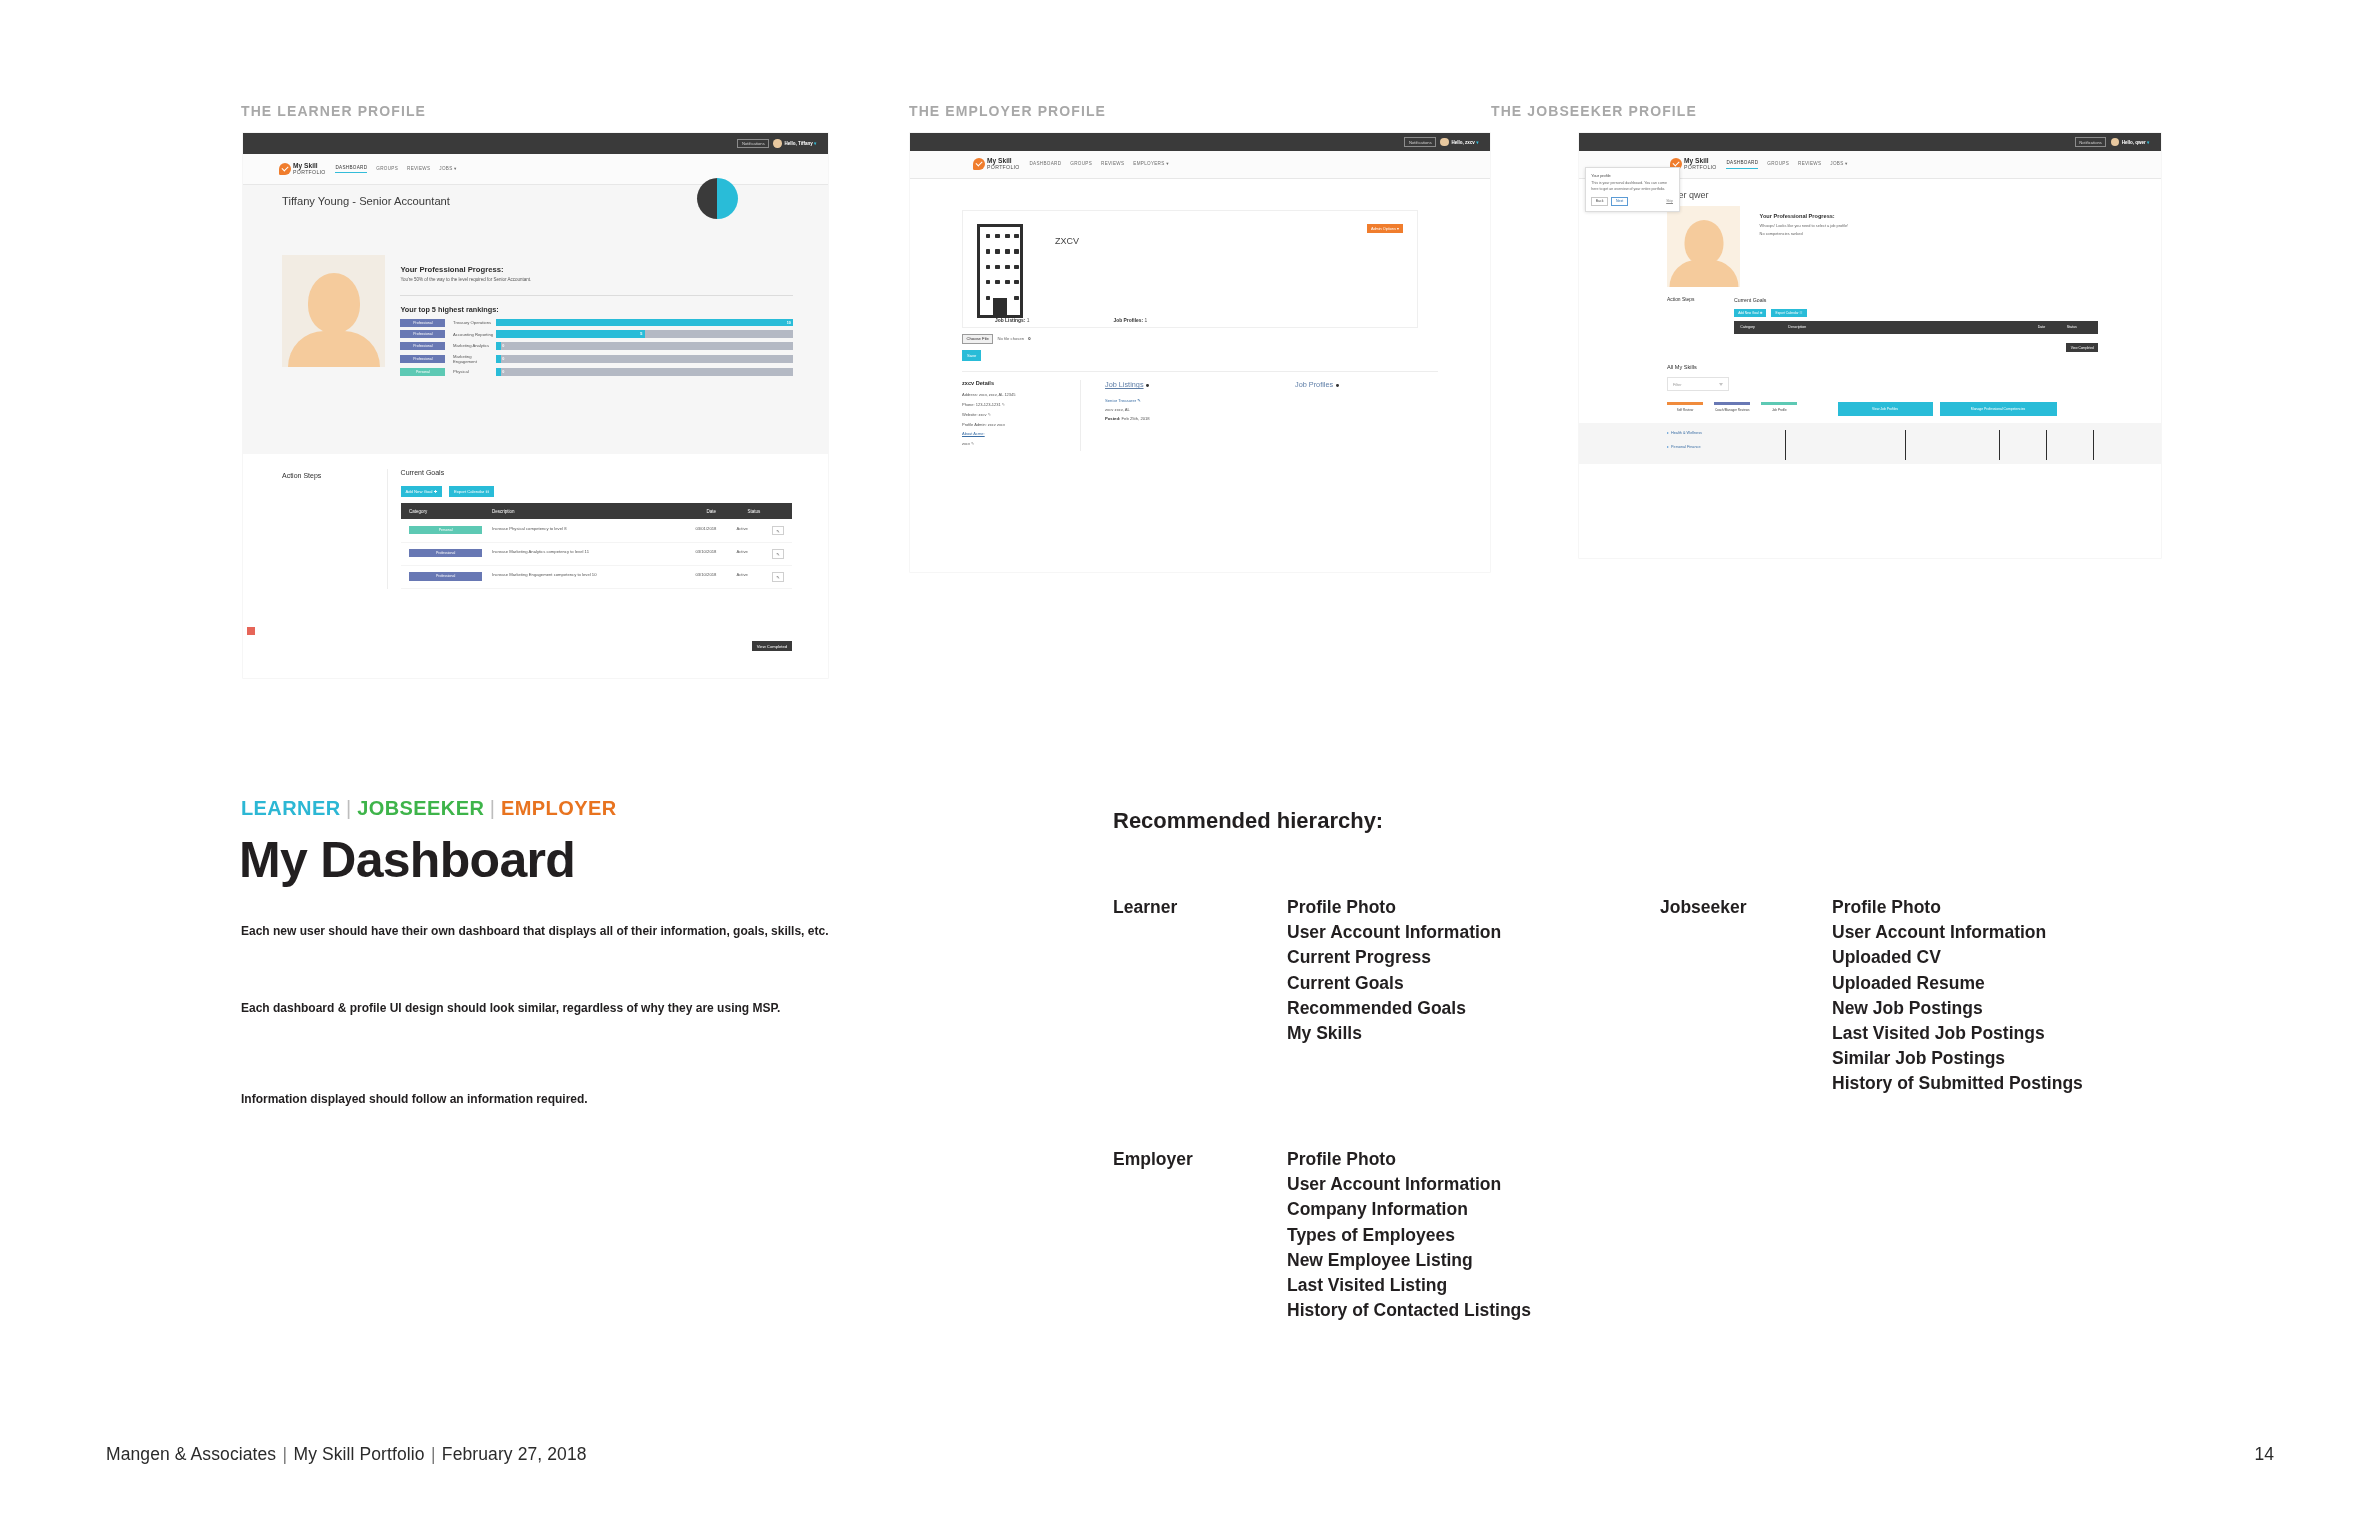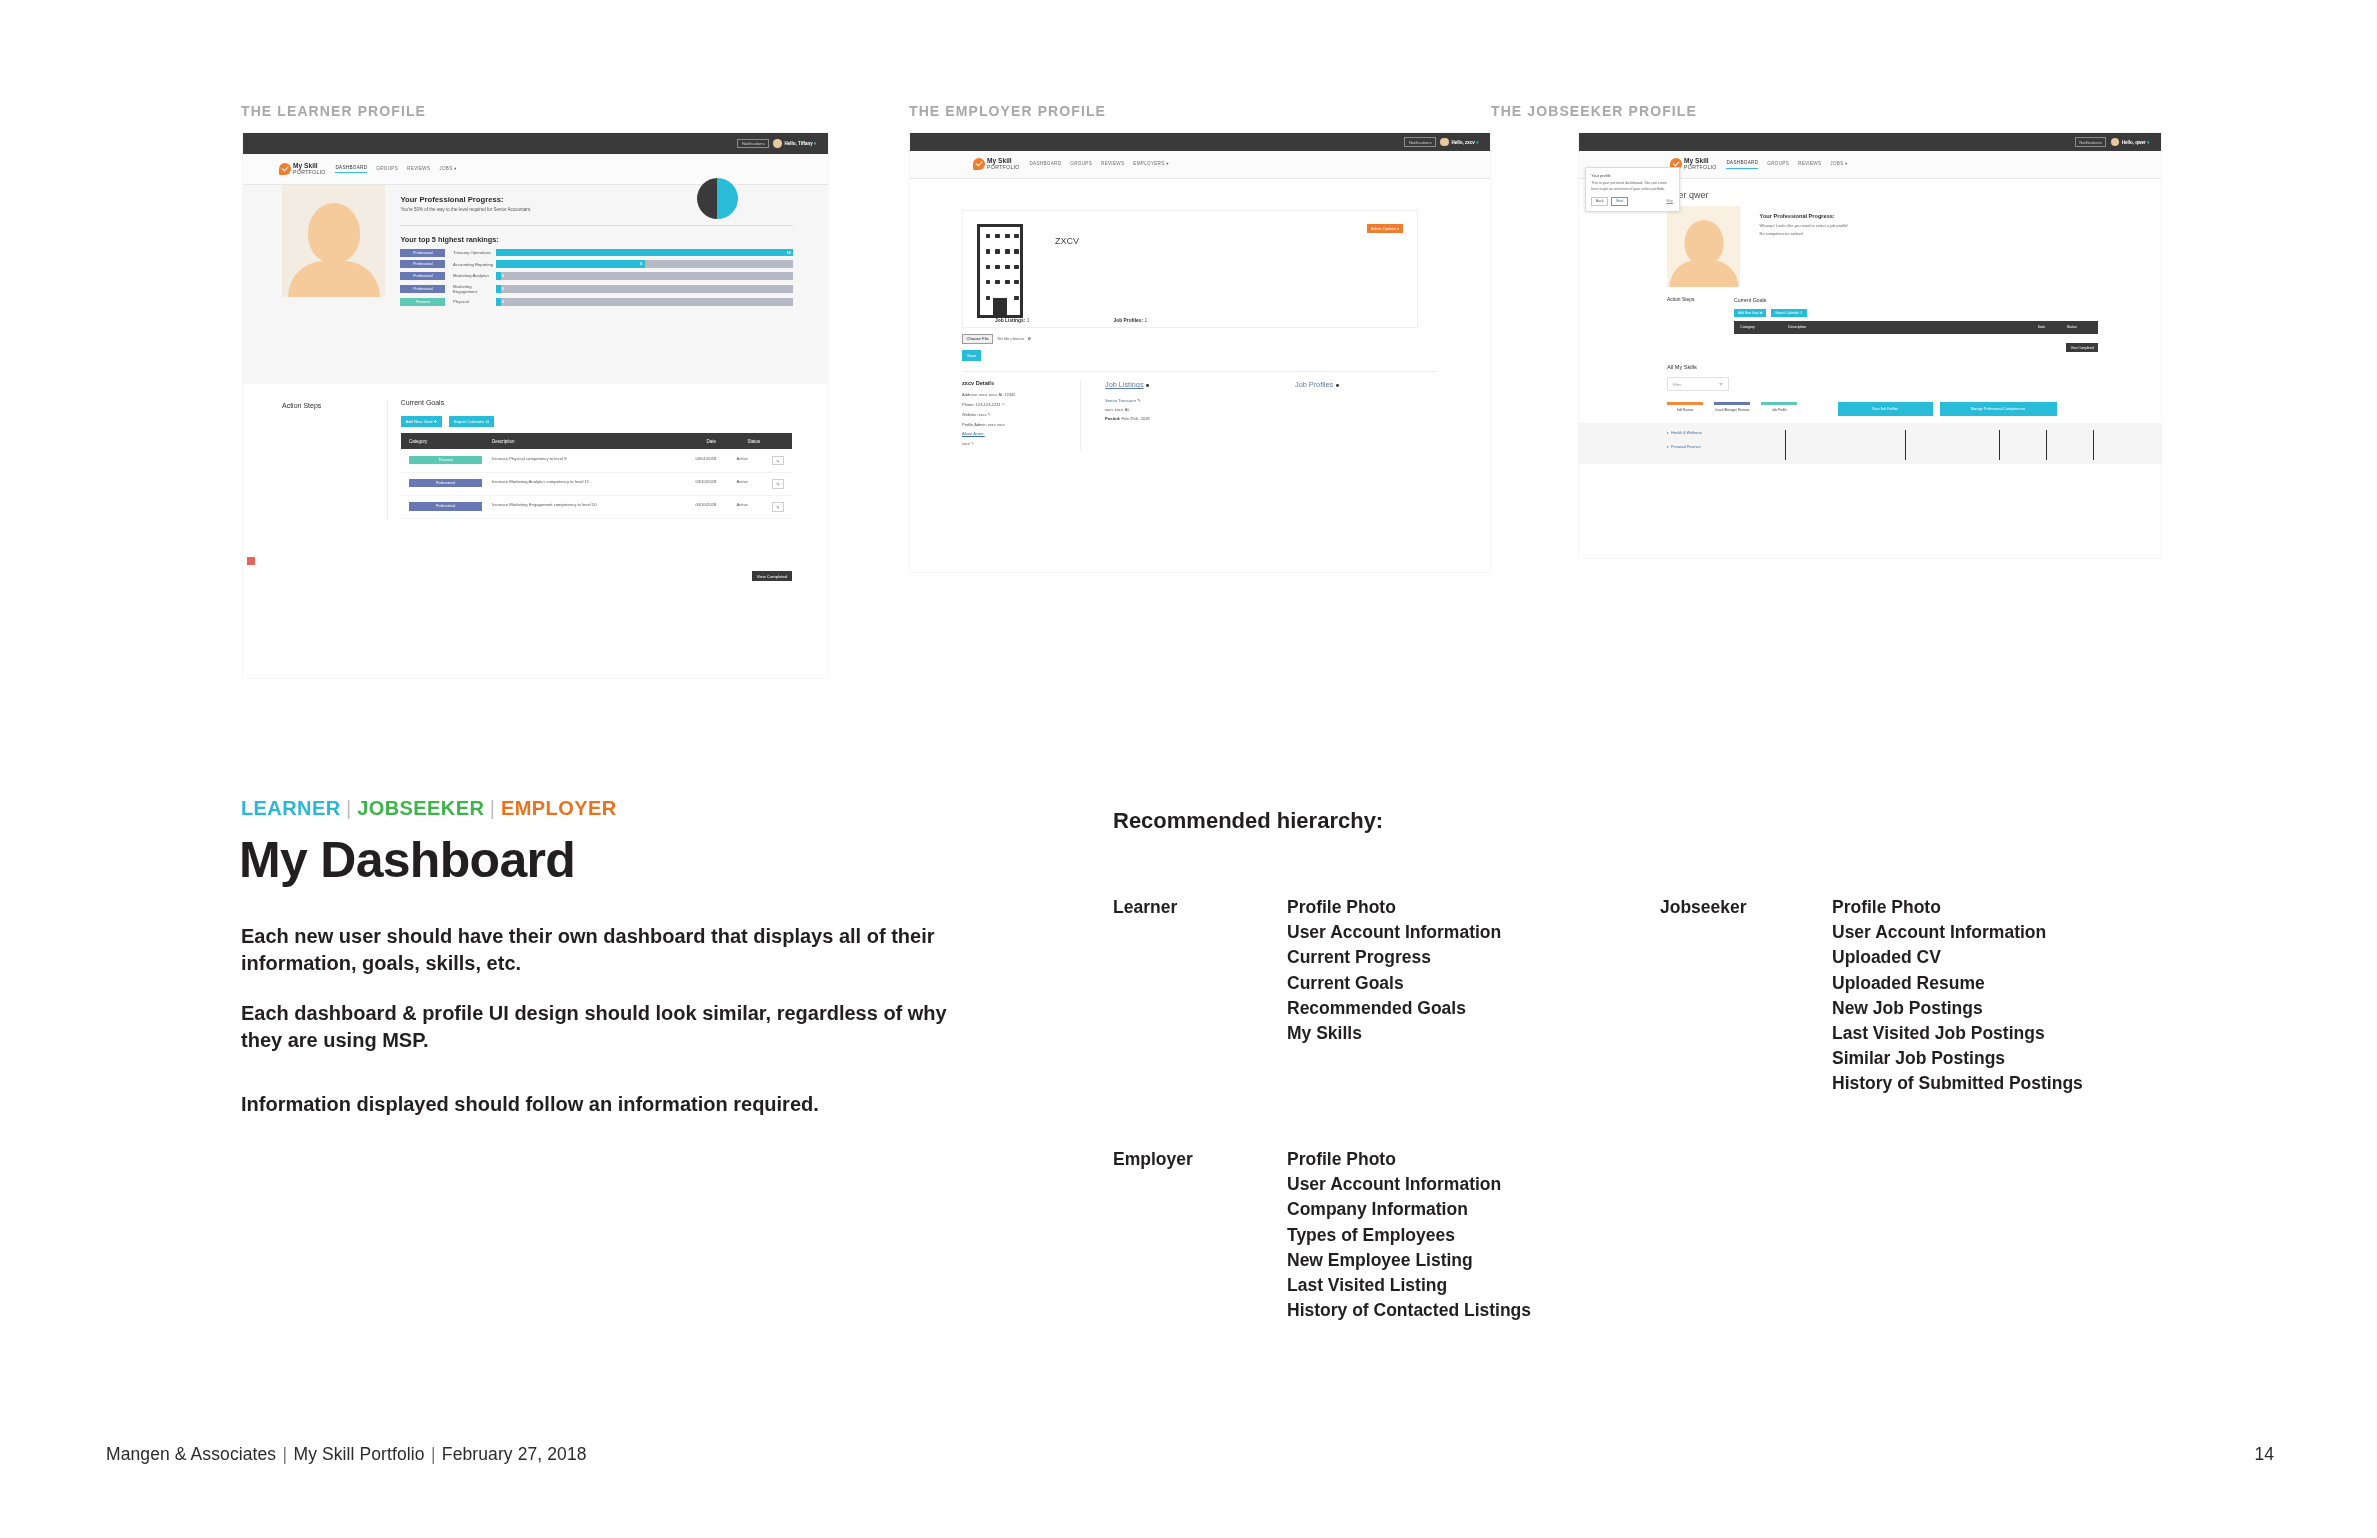--- a/index.html
+++ b/index.html
@@ -262,21 +262,21 @@
 
   
   .kicker { position: absolute; left: 241px; top: 797px; font-size: 20px; font-weight: 700; letter-spacing: 0.4px; }
   .kicker .learner { color: #2cb7d4; }
   .kicker .jobseeker { color: #3eb44a; }
   .kicker .employer { color: #e8731f; }
   .kicker .sep { color: #bdbdbd; font-weight: 400; margin: 0 5.6px; }
 
   .headline { position: absolute; left: 239px; top: 831px; font-size: 50px; font-weight: 700; letter-spacing: -0.7px; color: #221f20; }
 
-  .para { position: absolute; left: 241px; font-size: 20px; font-weight: 700; line-height: 1.35; color: #221f20; width: 713px; }
+  .para { position: absolute; left: 241px; font-size: 12px; font-weight: 700; line-height: 1.35; color: #221f20; width: 713px; }
   #para1 { top: 923px; }
   #para2 { top: 1000px; }
   #para3 { top: 1091px; }
 
   .rh-title { position: absolute; left: 1113px; top: 808px; font-size: 22px; font-weight: 700; color: #221f20; }
 
   .hier { position: absolute; font-size: 17.5px; font-weight: 700; color: #221f20; line-height: 1.44; }
   .hier-role { font-weight: 700; }
   #h-learner-role { left: 1113px; top: 895px; }
   #h-learner-items { left: 1287px; top: 895px; }
@@ -316,20 +316,23 @@
         </div>
       </div>
       <div class="navlinks">
         <div class="navlink active">DASHBOARD</div>
         <div class="navlink">GROUPS</div>
         <div class="navlink">REVIEWS</div>
         <div class="navlink">JOBS ▾</div>
       </div>
     </div>
 
+    <div class="learner-hero">
+      <div class="learner-title">Tiffany Young - Senior Accountant</div>
+    </div>
 
     <div class="learner-body">
       <div class="learner-photo">
         <div class="face-head"></div>
         <div class="face-body"></div>
       </div>
       <div class="progress-col">
         <div class="pp-title">Your Professional Progress:</div>
         <div class="pp-sub">You're 50% of the way to the level required for Senior Accountant.</div>
         <div class="hr-thin"></div>

